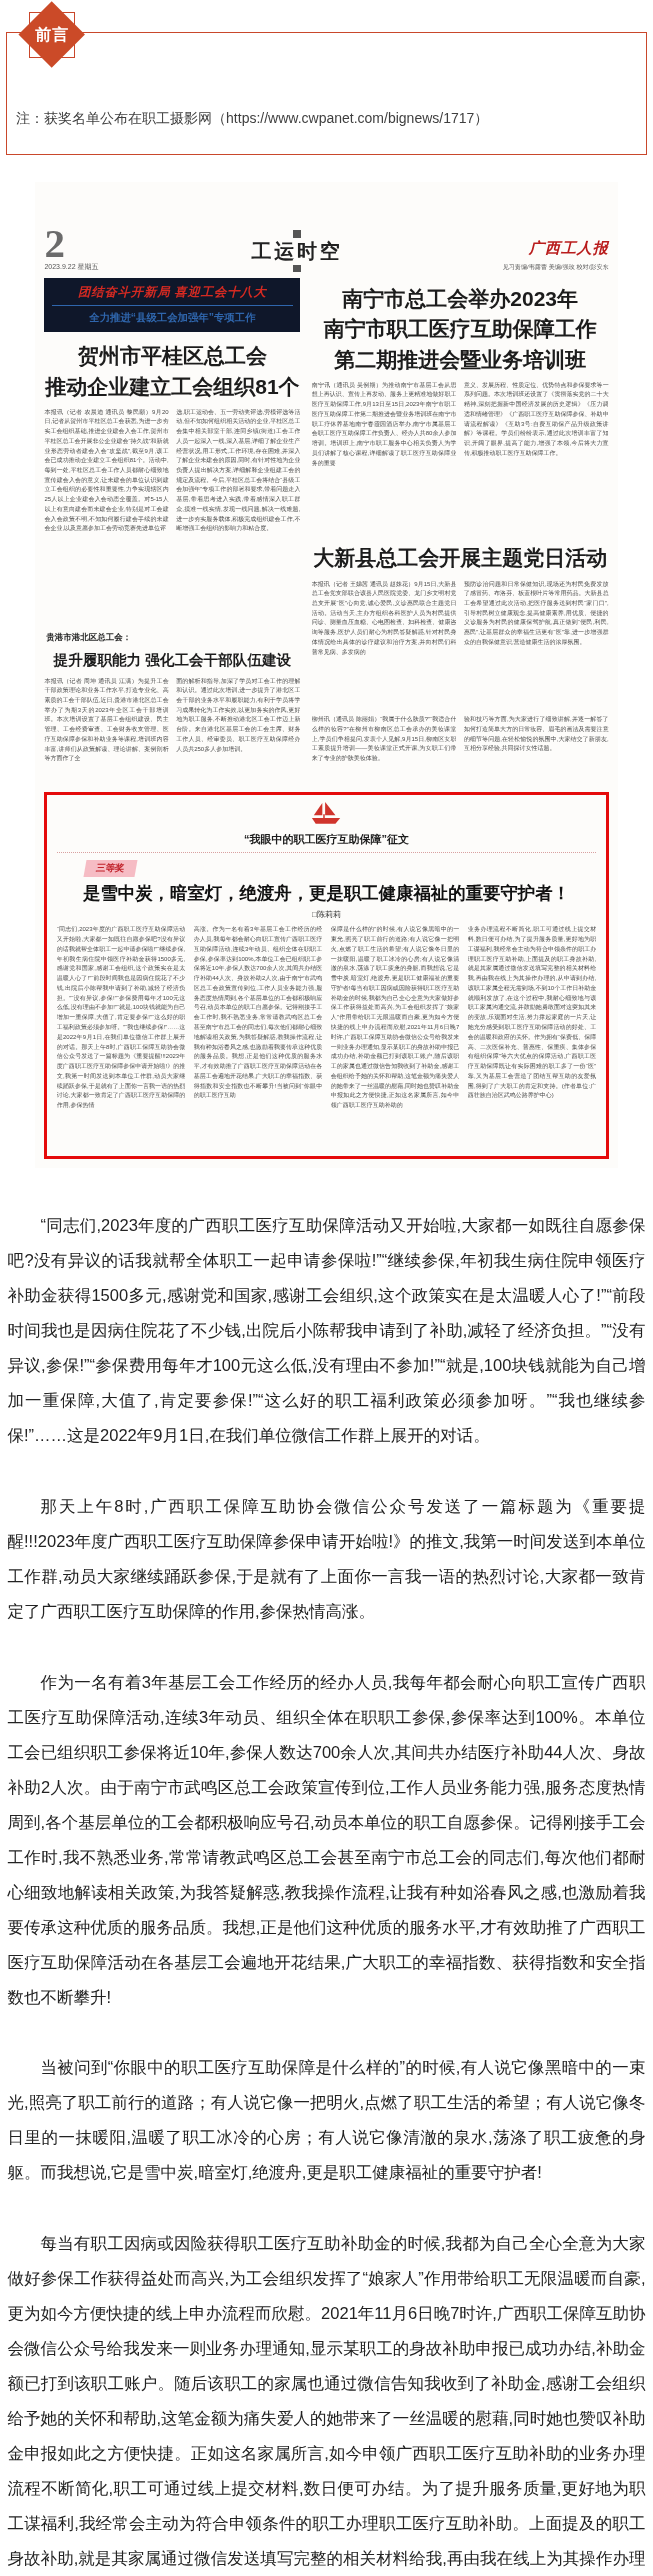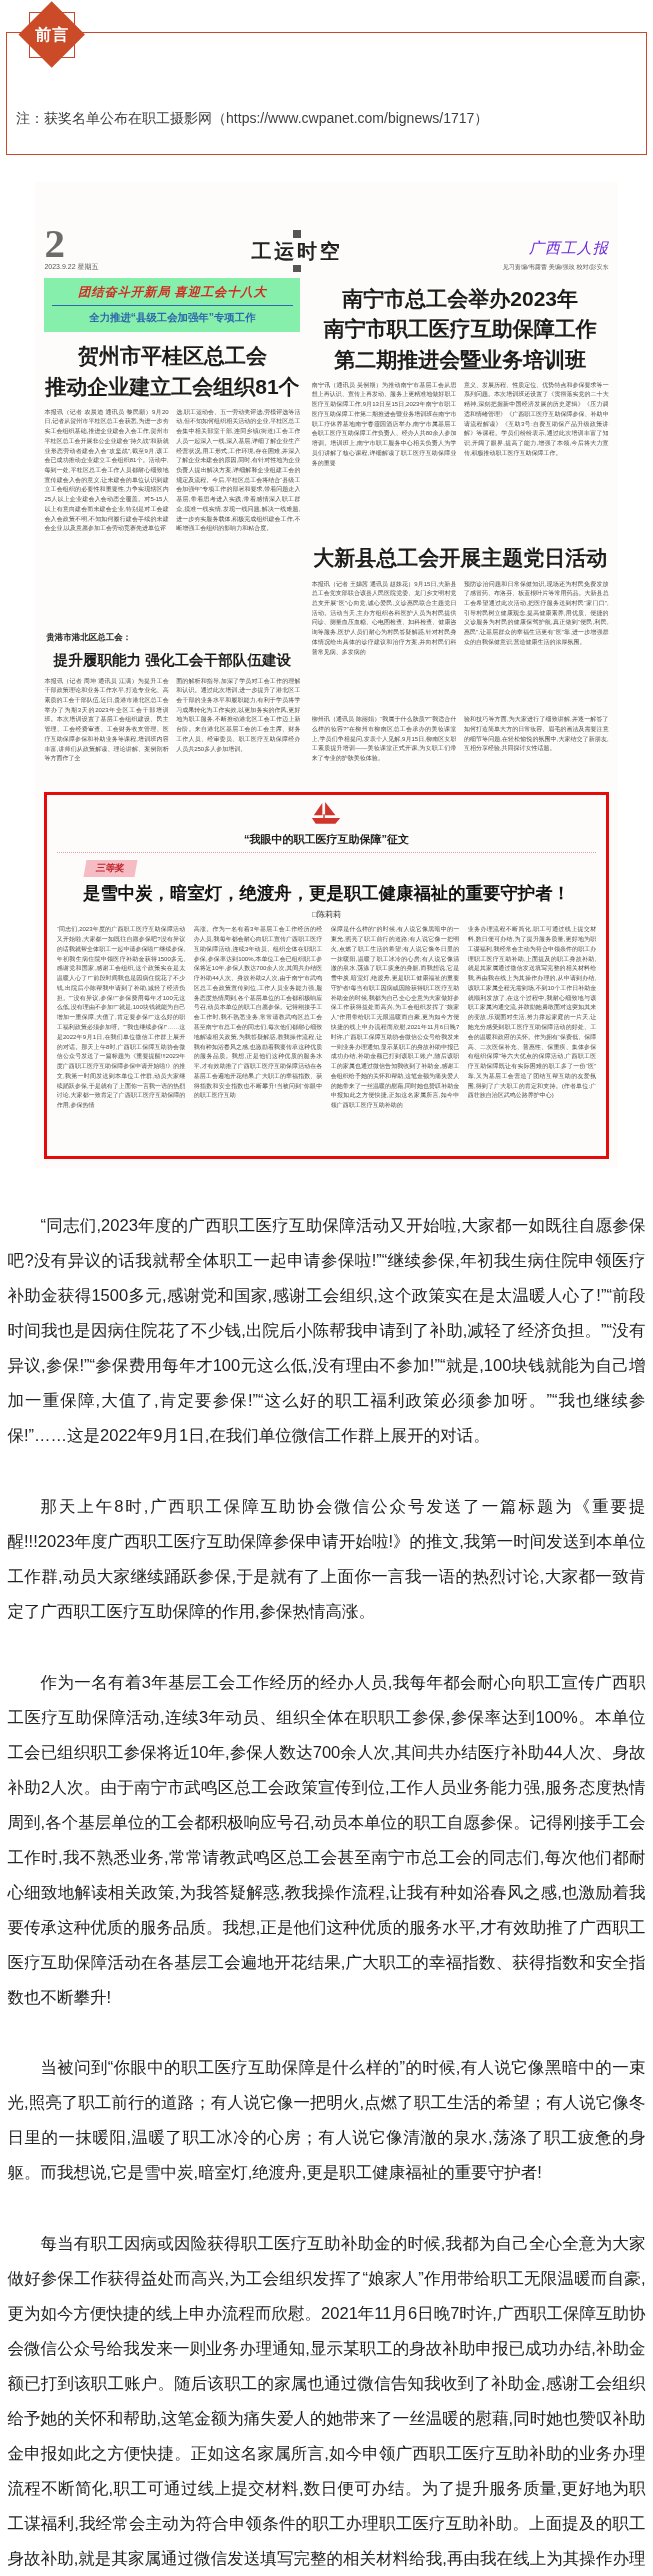--- a/index.html
+++ b/index.html
@@ -19,28 +19,28 @@
   .newspaper{margin:26.4px auto 0 auto;width:583px;background:#fdfcfa;padding:45px 9.4px 9.4px 9.4px;box-sizing:border-box;}
   .np-header{display:flex;align-items:flex-end;margin-bottom:5.7px;}
   .np-pageno{font-family:"Liberation Serif","DejaVu Serif",serif;font-size:41px;font-weight:bold;color:#6b6b6b;line-height:0.8;}
   .np-head-mid{flex:1;margin:0 5.7px;}
   .np-rule-row{display:flex;align-items:center;flex-direction:column;}
   .np-rule{flex:1;height:1.9px;background:#9a9a9a;}
   .np-square{width:7.5px;height:7.5px;background:#555;margin:0 7.5px;}
   .np-section-title{font-family:"Liberation Serif","DejaVu Serif",serif;font-size:20px;font-weight:bold;color:#222;letter-spacing:2.8px;}
   .np-date{font-size:7px;color:#555;margin-top:2.8px;}
   .np-head-right{text-align:right;width:113px;}
-  .np-masthead{font-family:"Liberation Serif","DejaVu Serif",serif;color:#6d28d9;font-size:15px;font-weight:normal;font-style:italic;letter-spacing:0.9px;}
+  .np-masthead{font-family:"Liberation Serif","DejaVu Serif",serif;color:#b91c1c;font-size:15px;font-weight:bold;font-style:italic;letter-spacing:0.9px;}
   .np-editors{font-size:6.1px;color:#555;margin-top:5.7px;white-space:nowrap;}
 
   .np-columns-region{display:flex;gap:11.3px;}
   .np-left{width:256px;}
   .np-right{flex:1;}
 
-  .np-slogan{background:#86efac;padding:5.7px 7.5px 6.6px 7.5px;text-align:center;margin-bottom:9.4px;}
+  .np-slogan{background:#0f172a;padding:5.7px 7.5px 6.6px 7.5px;text-align:center;margin-bottom:9.4px;}
   .np-slogan-1{color:#d42a22;font-family:"Liberation Serif","DejaVu Serif",serif;font-weight:bold;font-size:12.3px;font-style:italic;border-bottom:1.9px solid #2f66ad;padding-bottom:4.7px;margin-bottom:4.7px;letter-spacing:0.9px;}
   .np-slogan-2{color:#2f66ad;font-weight:bold;font-size:10.4px;}
 
   .np-h1{font-size:21px;font-weight:bold;color:#1c1c1c;text-align:center;line-height:1.45;margin:5.7px 0;}
   .np-h1.small{font-size:14.6px;}
   .np-kicker{font-size:8.5px;font-weight:bold;color:#2a2a2a;margin:9.4px 0 0 1.9px;}
   .np-body{display:flex;gap:7.5px;margin-top:5.7px;overflow:hidden;}
   .np-col{flex:1;font-size:6px;line-height:1.62;color:#4a4a4a;text-align:justify;overflow:hidden;}
   .h230{height:215px;} .h112{height:104px;} .h168{height:157px;} .h140{height:130px;} .h52{height:47px;}
 

